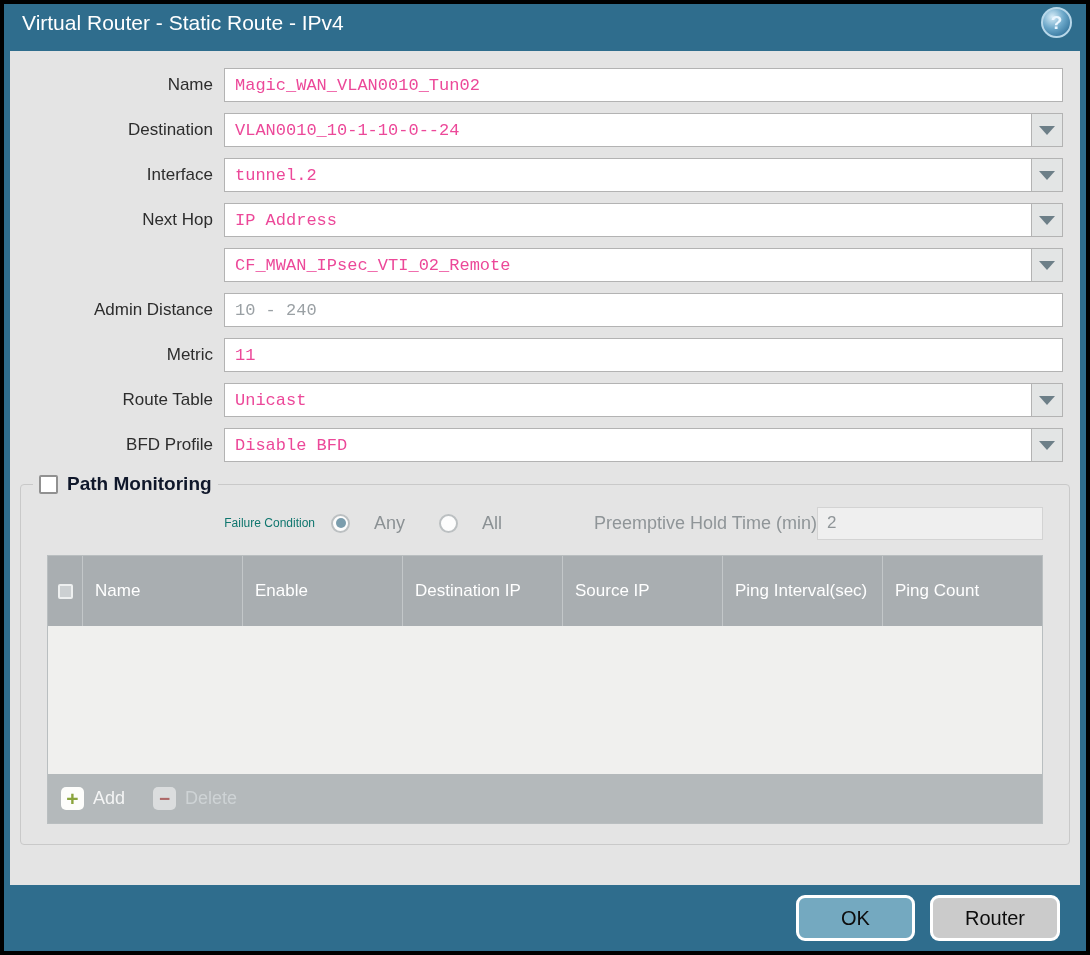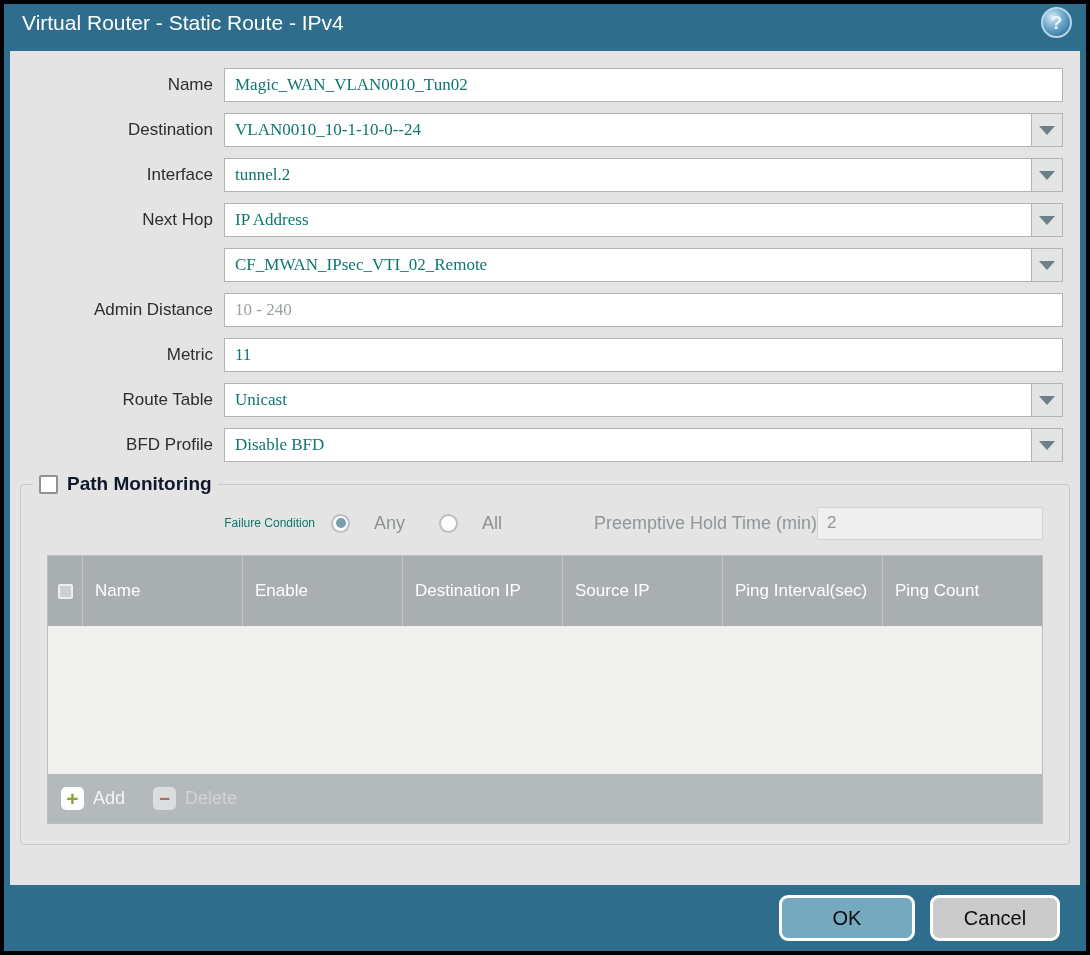--- a/index.html
+++ b/index.html
@@ -43,22 +43,22 @@
     margin: 0 17px 11px 10px; height: 34px;
   }
   .frow .flabel {
     width: 193px; text-align: right; margin-right: 11px;
     font-size: 17px; color: #2d2d2d; flex: 0 0 193px;
   }
   .fieldwrap { flex: 1; display: flex; height: 34px; }
   .fieldwrap input.text {
     flex: 1; min-width: 0;
     border: 1px solid #b3b3b3;
-    padding: 0 10px; font-size: 17px; color: #0f766e;
-    background: #fff; font-family: Liberation Serif, serif; outline: none;
+    padding: 0 10px; font-size: 17px; color: #ec4899;
+    background: #fff; font-family: Liberation Mono, monospace; outline: none;
   }
   .fieldwrap input.text::placeholder { color: #9aa0a4; opacity: 1; }
   .dd-btn {
     width: 31px; flex: 0 0 31px;
     border: 1px solid #b3b3b3; border-left: none;
     background: #e3e5e5;
     display: flex; align-items: center; justify-content: center;
     cursor: pointer;
   }
   .tri-down {
@@ -134,21 +134,21 @@
     height: 66px; flex: 0 0 66px;
     display: flex; align-items: center; justify-content: flex-end;
     gap: 15px; padding: 0 26px; background: #2f6d8d;
   }
   .btn {
     height: 46px; border-radius: 9px; border: 3px solid #fff;
     font-size: 20px; color: #0d0d0d; font-family: inherit;
     display: flex; align-items: center; justify-content: center;
     cursor: pointer;
   }
-  .btn-ok { width: 136px; background: #74a9c0; }
+  .btn-ok { width: 119px; background: #74a9c0; }
   .btn-cancel { width: 130px; background: #cbcbcb; }
 </style>
 </head>
 <body>
 
 <div class="dialog">
 
   <div class="titlebar">
     <span class="title">Virtual Router - Static Route - IPv4</span>
     <span class="help-icon">?</span>
@@ -282,16 +282,16 @@
             <span>Delete</span>
           </span>
         </div>
       </div>
     </fieldset>
 
   </div>
 
   <div class="footer">
     <button class="btn btn-ok">OK</button>
-    <button class="btn btn-cancel">Cancel</button>
+    <button class="btn btn-cancel">Router</button>
   </div>
 
 </div>
 
 </body></html>

